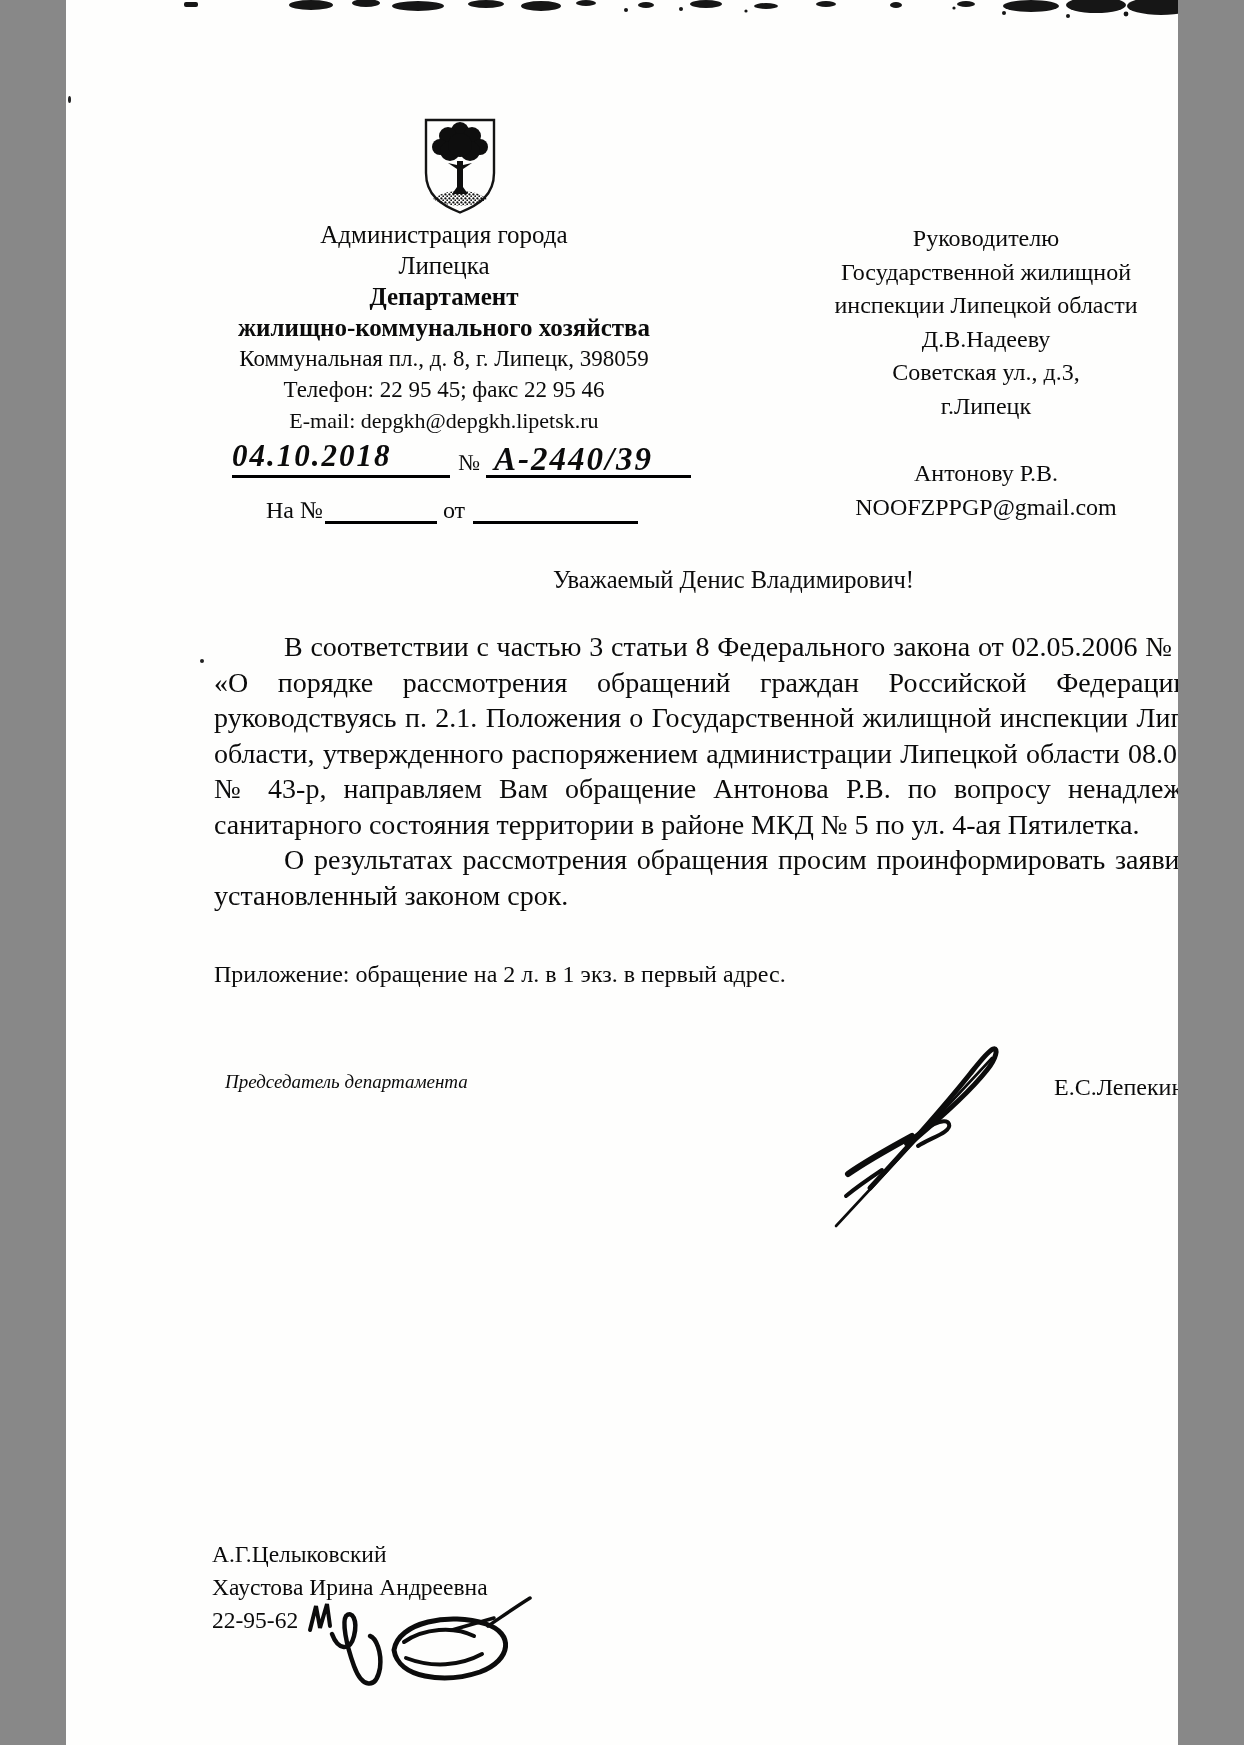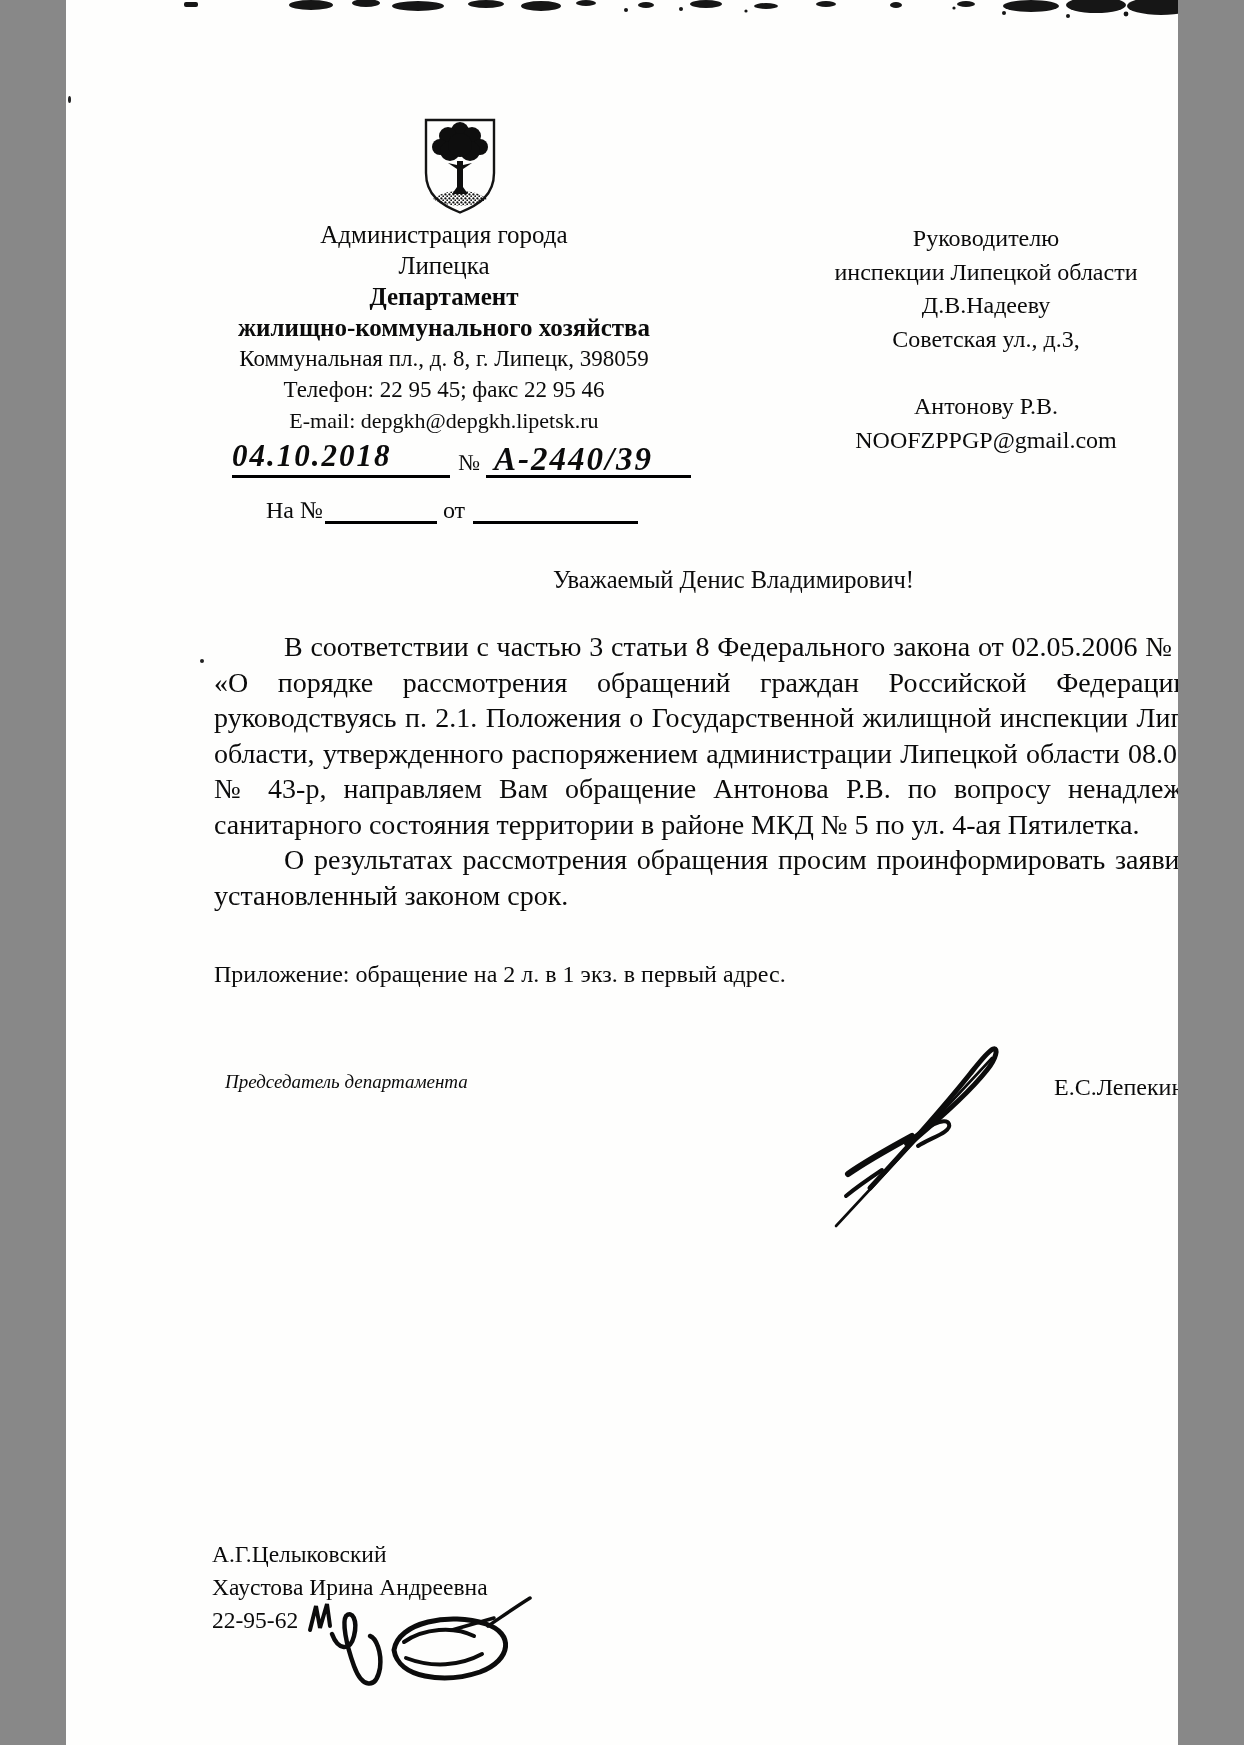--- a/index.html
+++ b/index.html
@@ -170,23 +170,25 @@
 
   <div class="abs refline">
     <span>На №</span>
     <span class="blank1"></span>
     <span class="ot-label">от</span>
     <span class="blank2"></span>
   </div>
 
   <div class="abs addr-col">
     <div>Руководителю</div>
+    <div>Государственной жилищной</div>
     <div>инспекции Липецкой области</div>
     <div>Д.В.Надееву</div>
     <div>Советская ул., д.3,</div>
+    <div>г.Липецк</div>
     <div class="addr-second">
       <div>Антонову Р.В.</div>
       <div>NOOFZPPGP@gmail.com</div>
     </div>
   </div>
 
   <div class="abs salutation">Уважаемый Денис Владимирович!</div>
 
   <div class="abs body-text">
     <p>В соответствии с частью 3 статьи 8 Федерального закона от 02.05.2006 № 59-ФЗ «О порядке рассмотрения обращений граждан Российской Федерации» и, руководствуясь п. 2.1. Положения о Государственной жилищной инспекции Липецкой области, утвержденного распоряжением администрации Липецкой области 08.02.2016 № 43-р, направляем Вам обращение Антонова Р.В. по вопросу ненадлежащего санитарного состояния территории в районе МКД № 5 по ул. 4-ая Пятилетка.</p>

